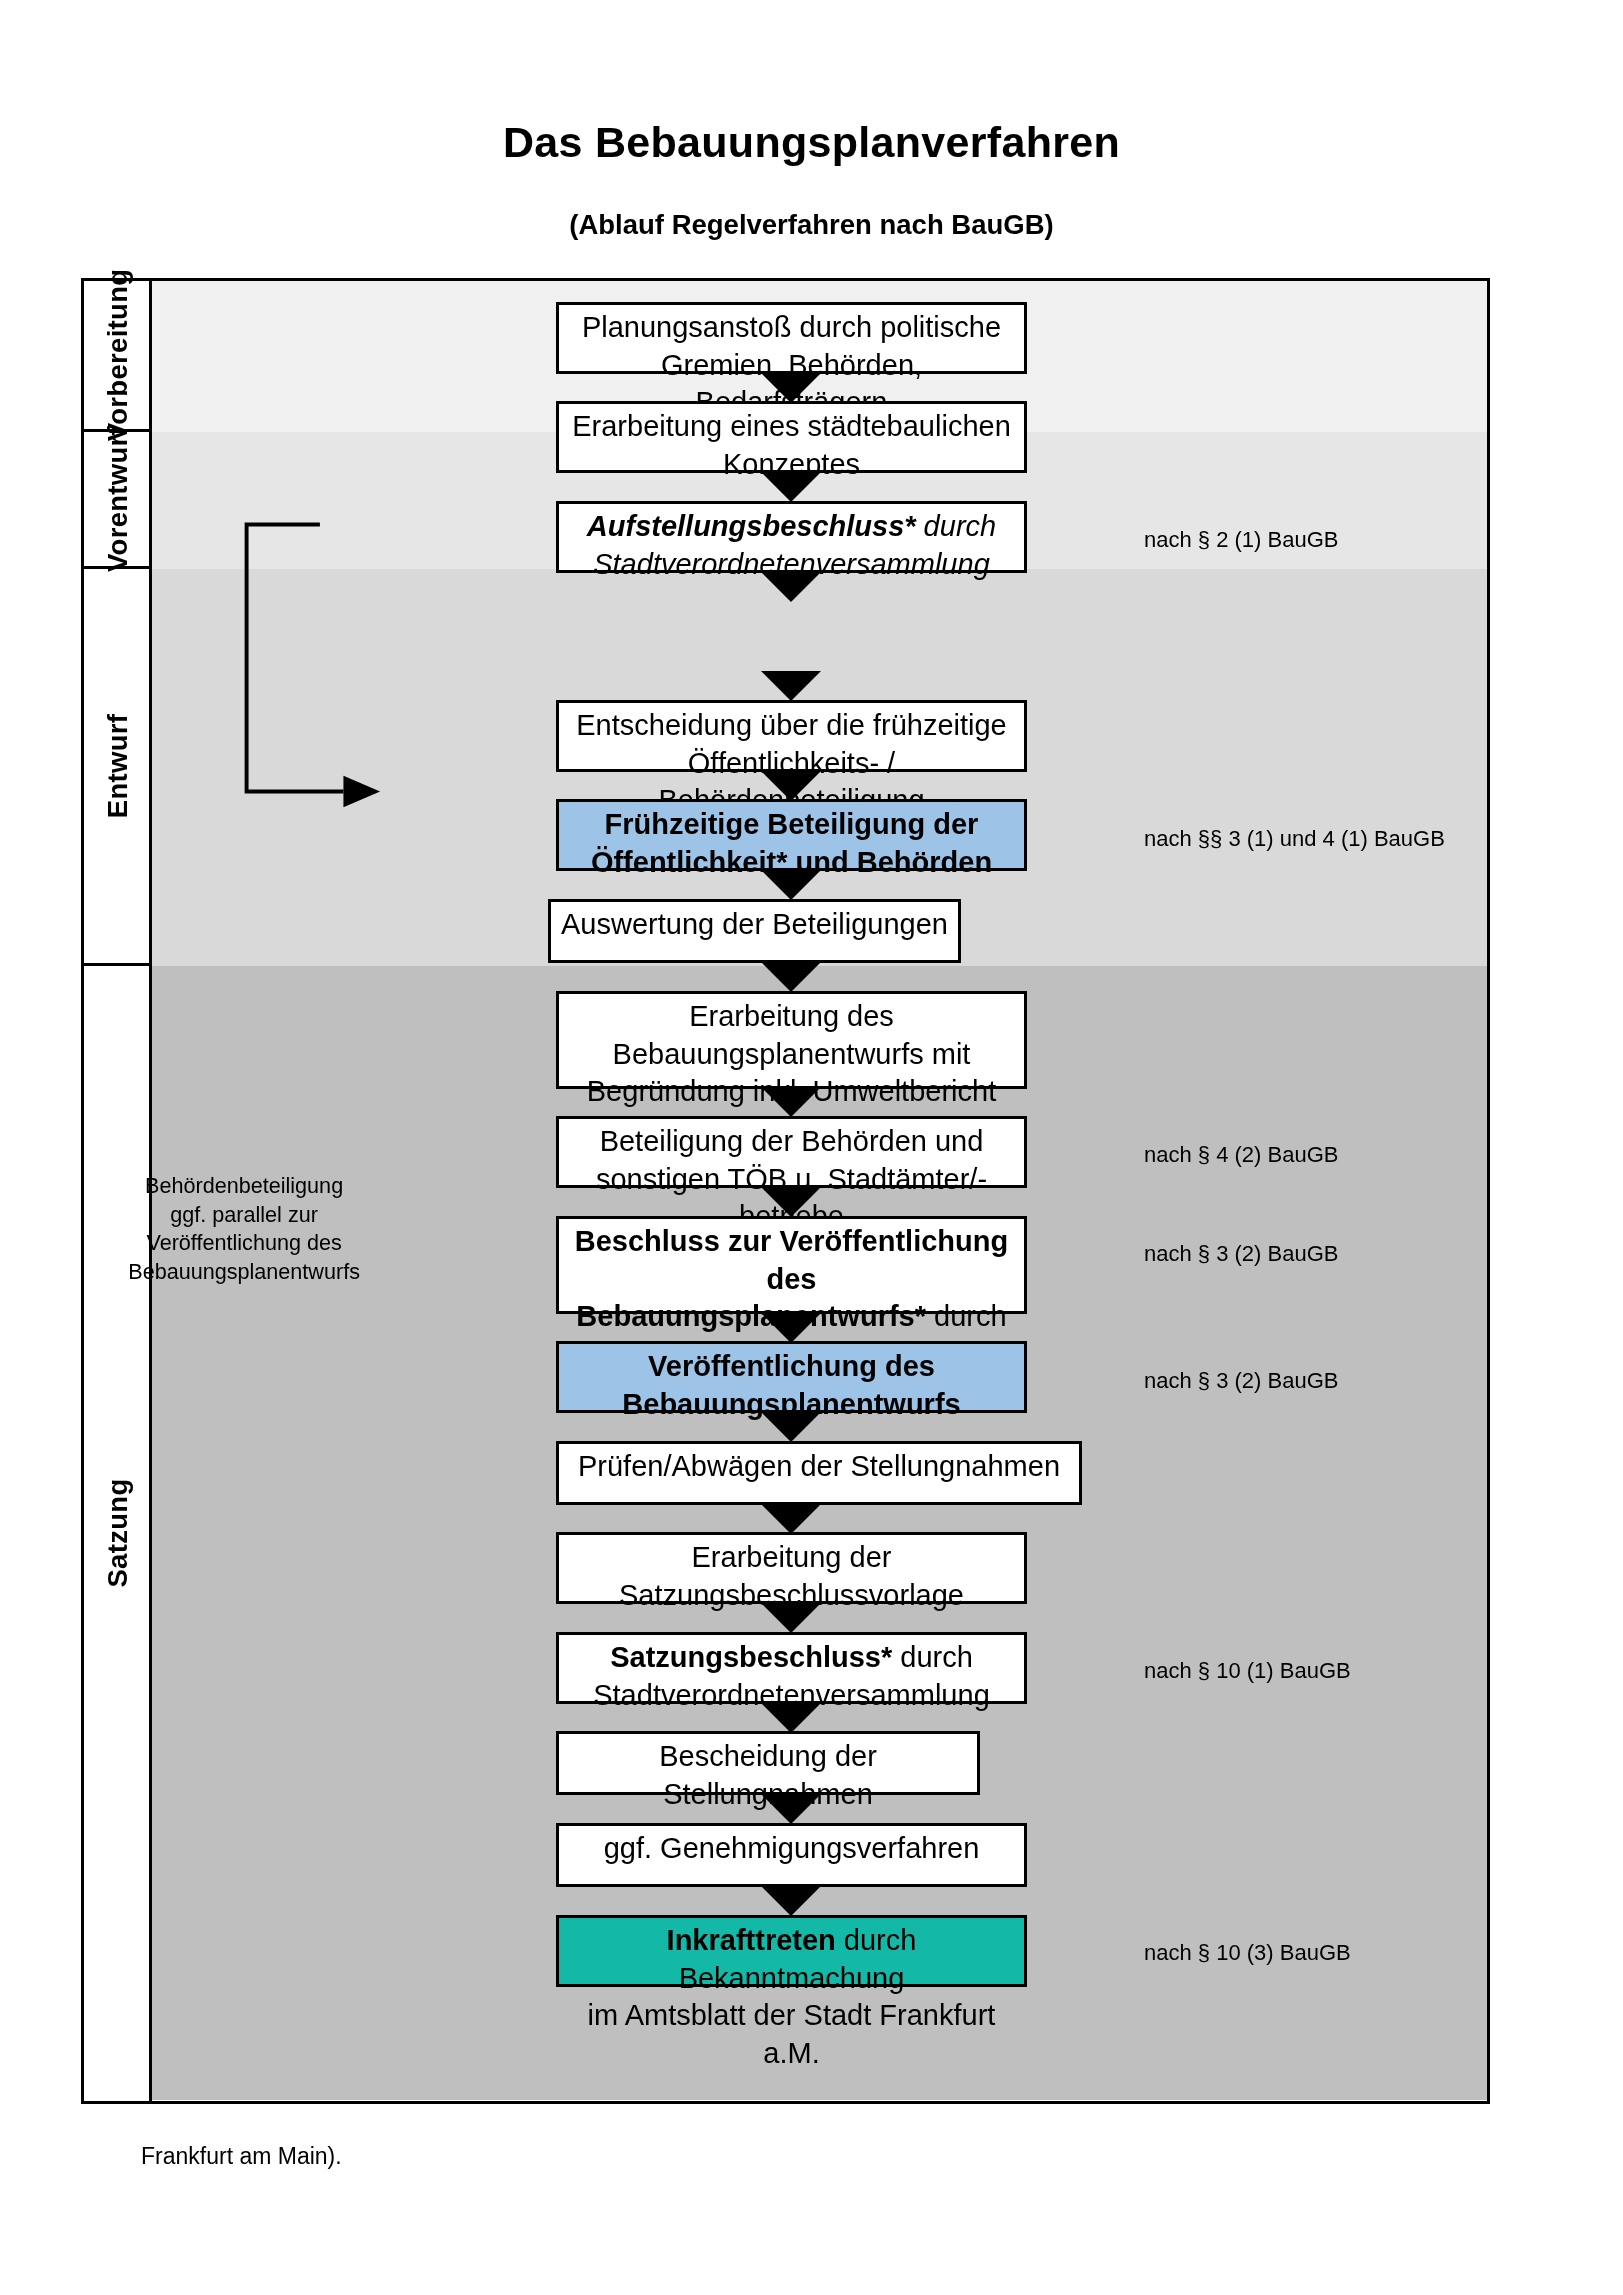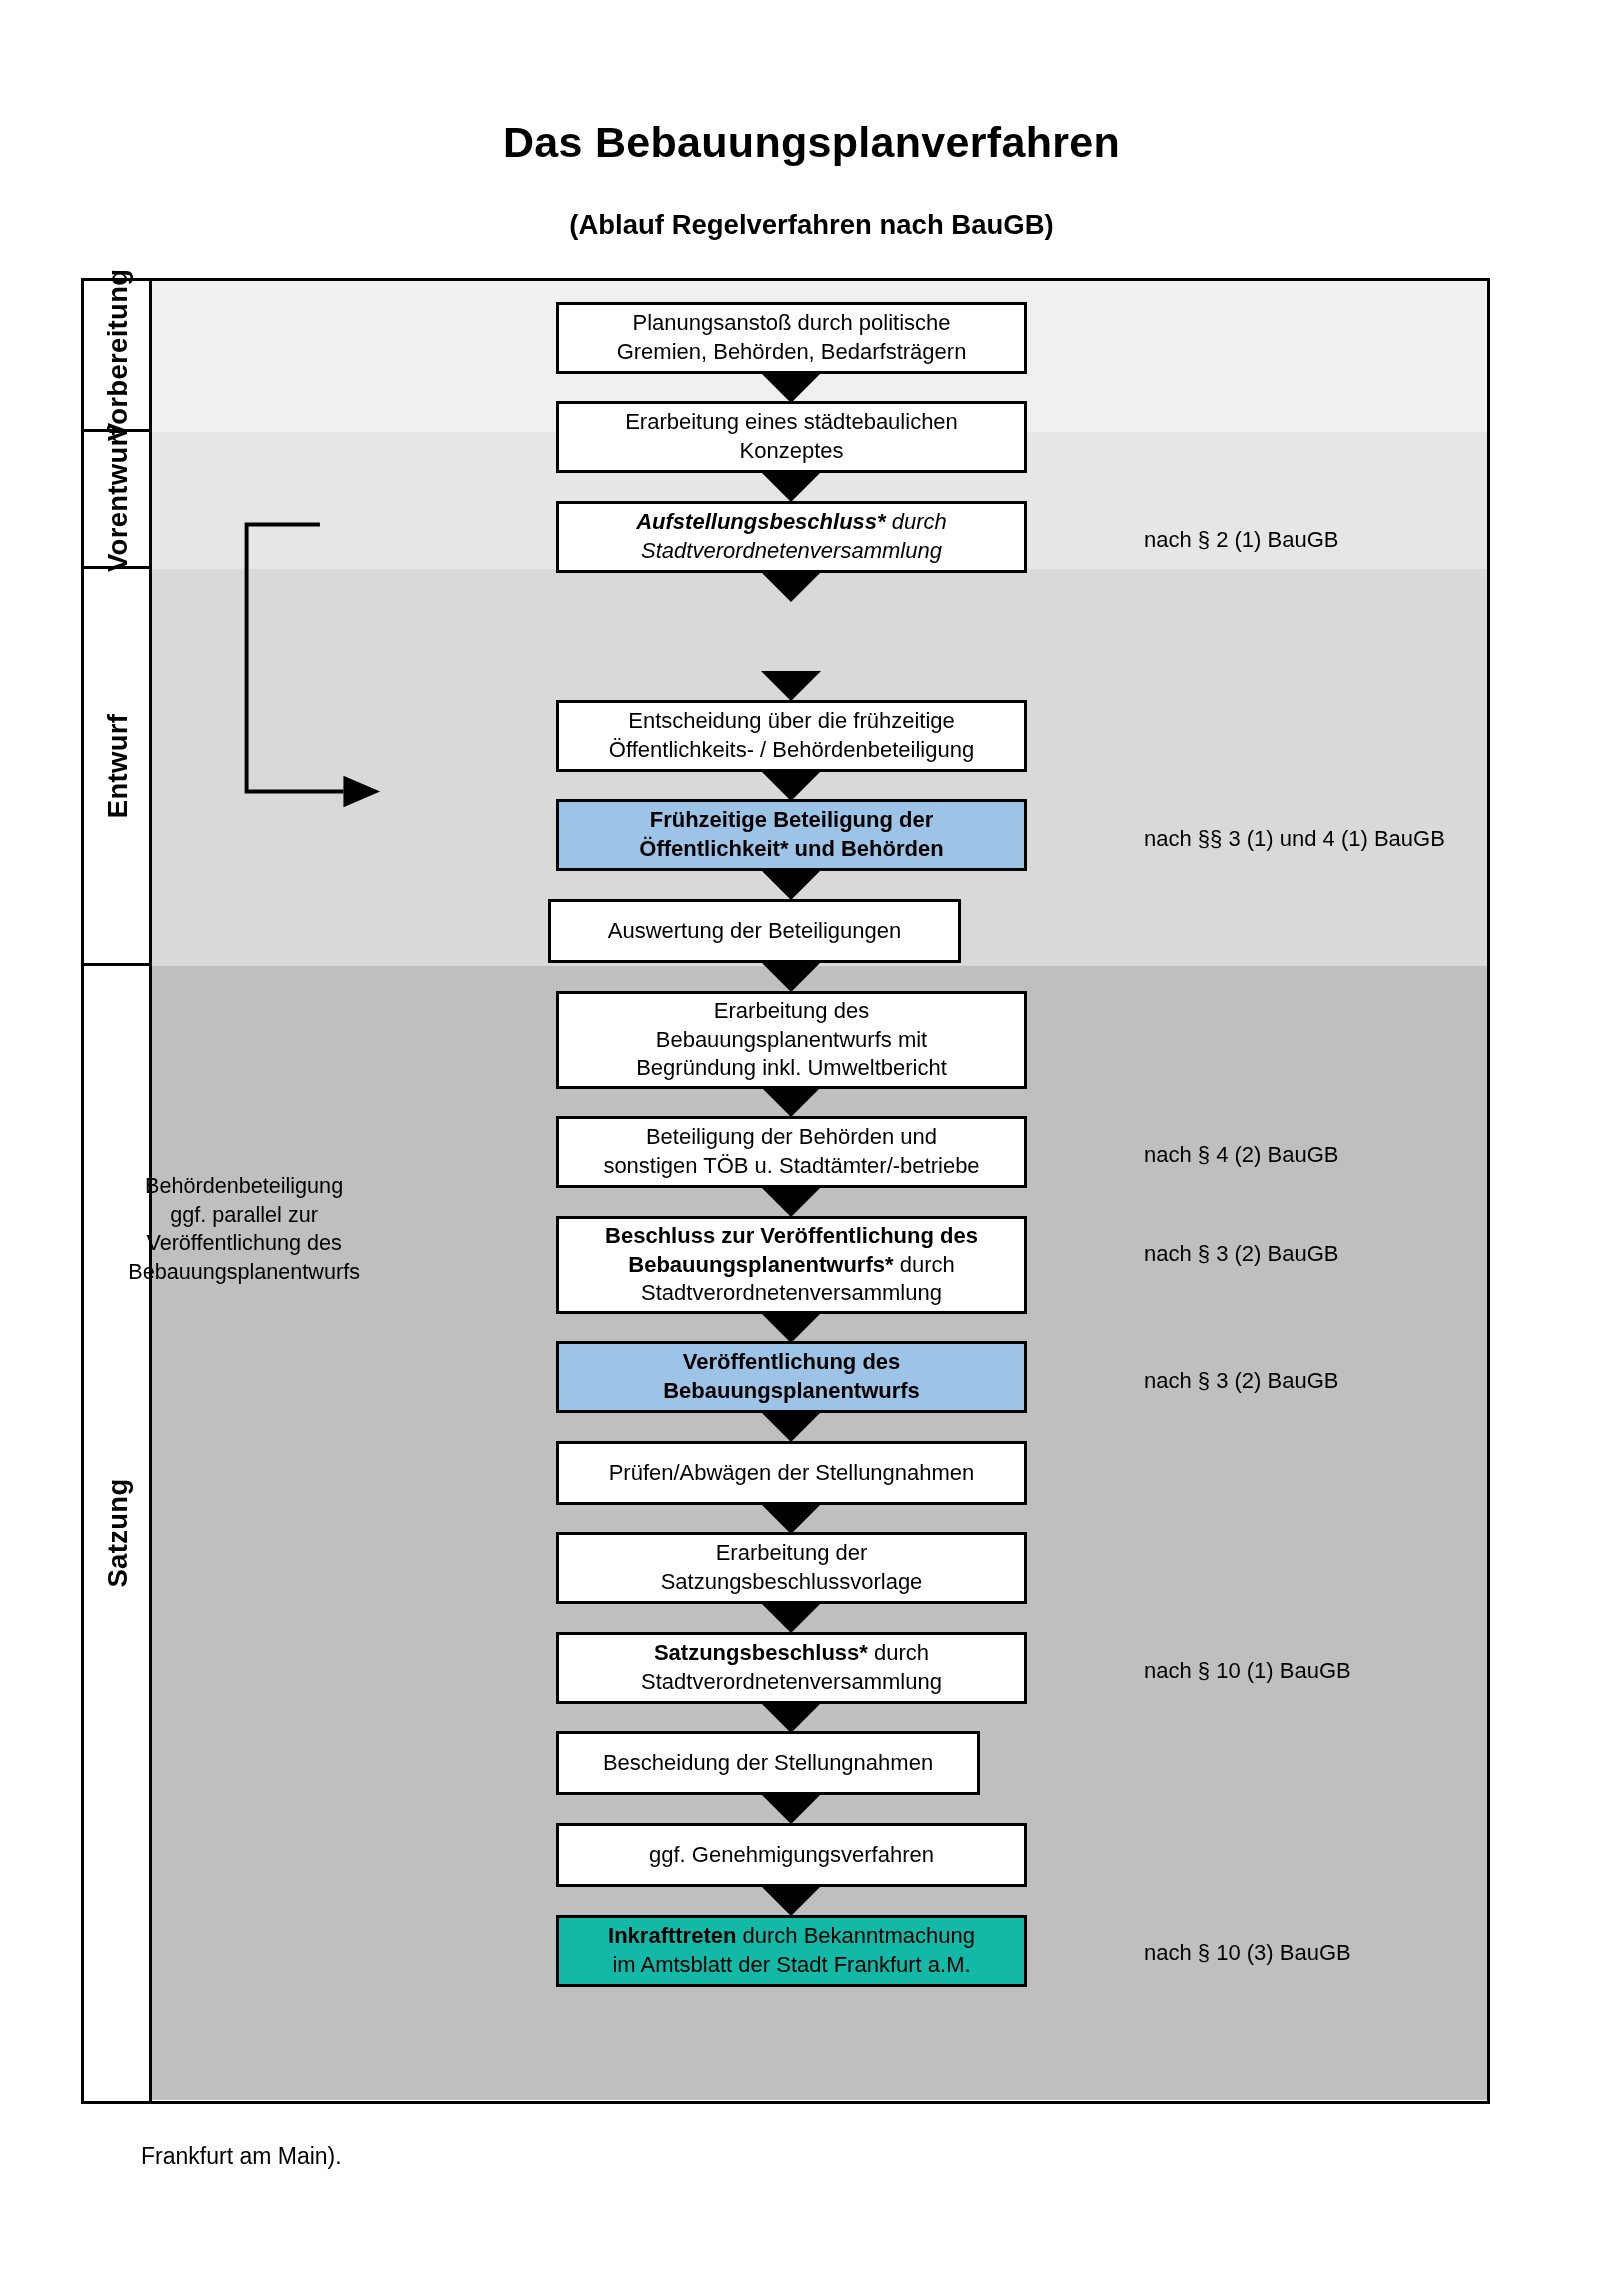--- a/index.html
+++ b/index.html
@@ -55,23 +55,23 @@
     position:absolute;left:68px;top:0;right:0;bottom:0;
   }
   .band{position:absolute;left:0;right:0;}
 
   
   .node{
     position:absolute;
     box-sizing:border-box;
     border:3.3px solid #000;
     background:#ffffff;
-    display:flex;align-items:center;justify-content:center;
+    display:flex;align-items:flex-start;justify-content:center;
     text-align:center;
-    font-size:22px;line-height:1.30;
+    font-size:29px;line-height:1.30;
     padding:3.9px 7.9px;
   }
   .node.blue{background:#9DC3E6;}
   .node .ln{display:block;}
   .node b{font-weight:bold;}
 
   
   .arrow{
     position:absolute;
     width:0;height:0;
@@ -216,21 +216,21 @@
   <div class="arrow" style="left:677px;top:1032px;"></div>
 
   <div class="node blue" style="left: 472px; top: 1060px; width: 471px; height: 72px; font-weight: bold; background: rgb(157, 195, 230);">
     <span>
       <span class="ln">Veröffentlichung des</span>
       <span class="ln">Bebauungsplanentwurfs</span>
     </span>
   </div>
   <div class="arrow" style="left:677px;top:1131px;"></div>
 
-  <div class="node" style="left:472px;top:1160px;width:471px;height:64px;">
+  <div class="node" style="left:472px;top:1160px;width:526px;height:64px;">
     <span>
       <span class="ln">Prüfen/Abwägen der Stellungnahmen</span>
     </span>
   </div>
   <div class="arrow" style="left:677px;top:1223px;"></div>
 
   <div class="node" style="left:472px;top:1251px;width:471px;height:72px;">
     <span>
       <span class="ln">Erarbeitung der</span>
       <span class="ln">Satzungsbeschlussvorlage</span>

